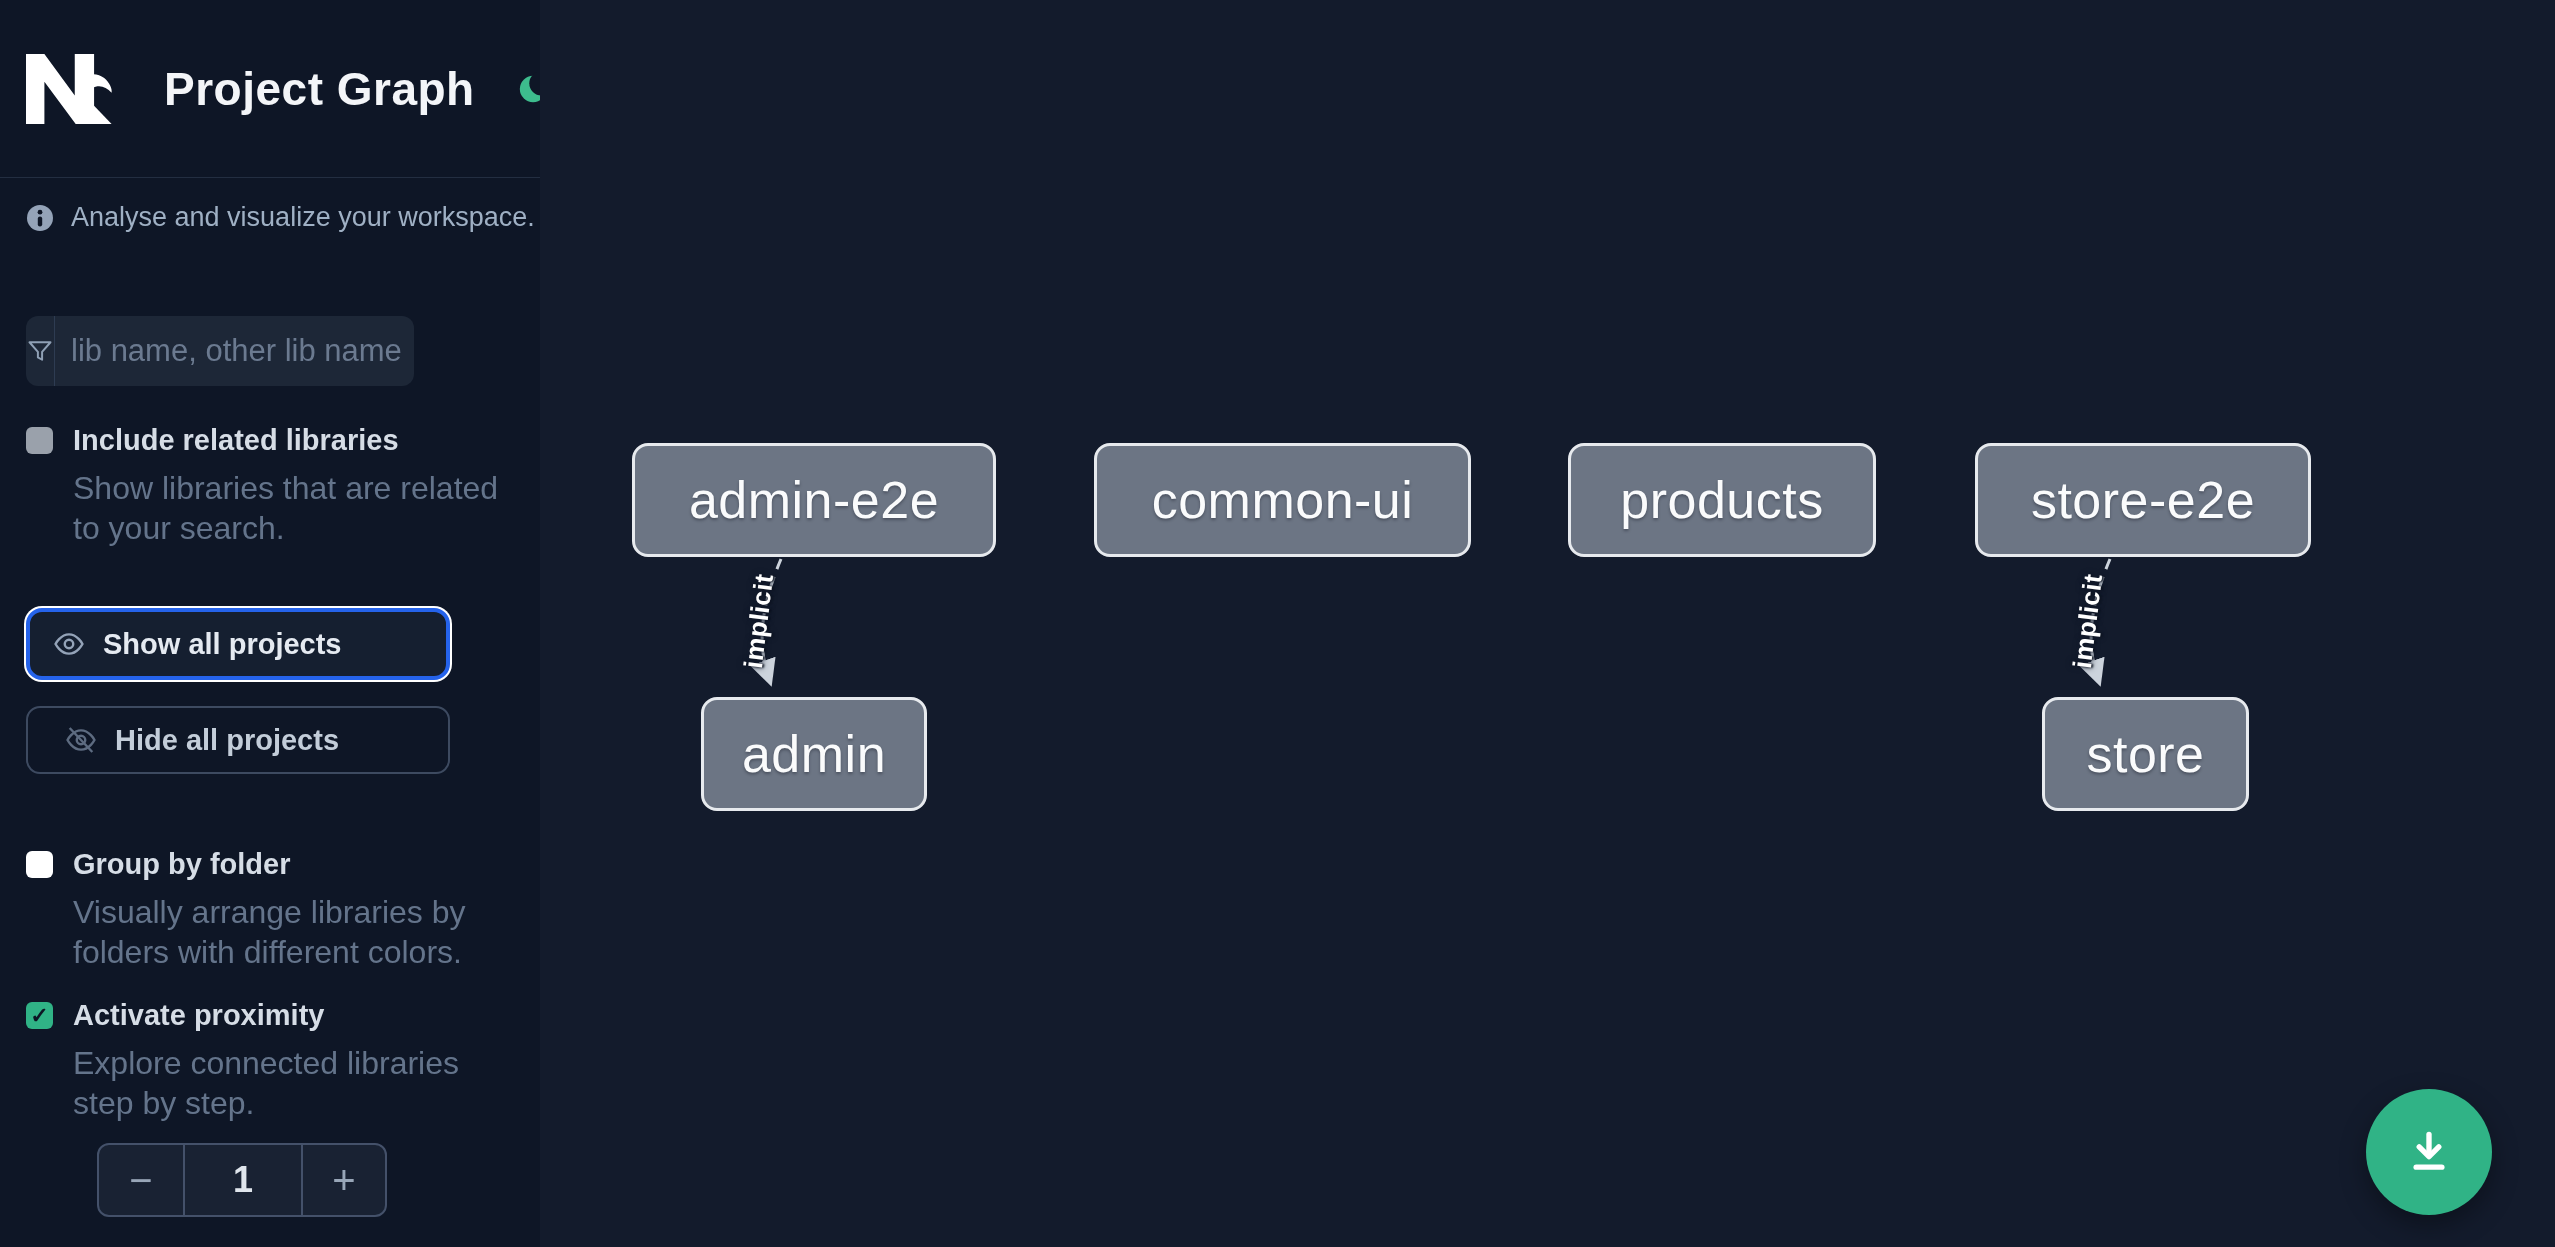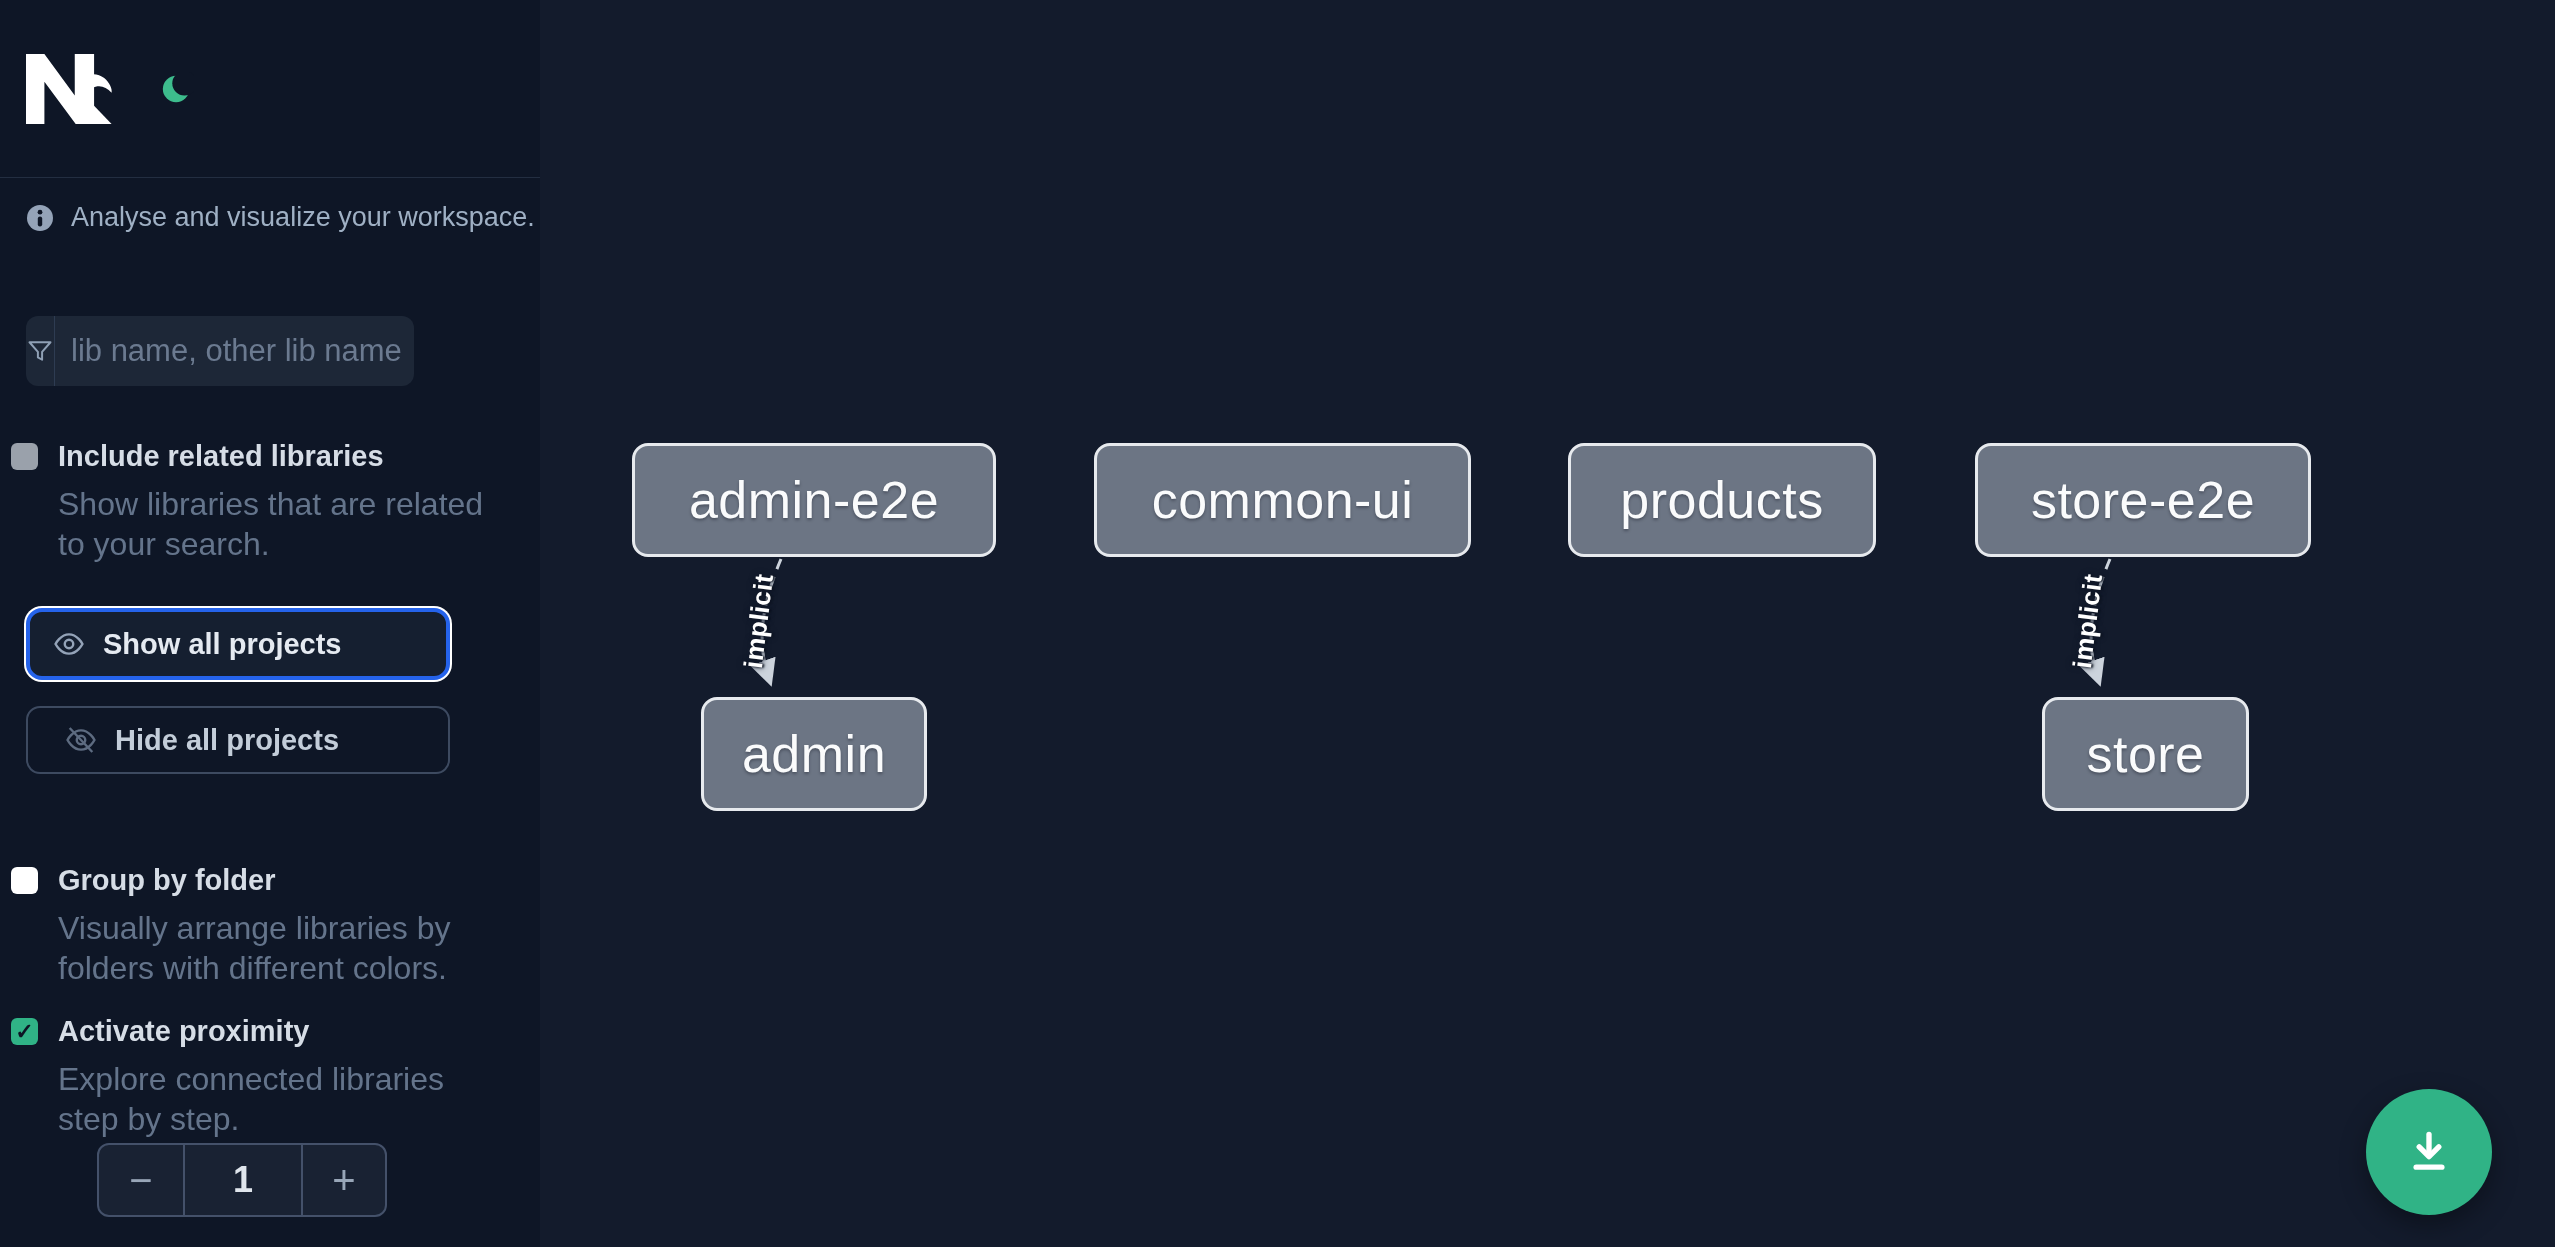--- a/index.html
+++ b/index.html
@@ -19,21 +19,21 @@
 
   .info-row{position:absolute;left:26px;top:202px;display:flex;align-items:center;gap:17px;text-align:center;}
   .info-row .txt{font-size:27px;color:#9fb0c4;}
 
   .filter{position:absolute;left:26px;top:316px;width:388px;height:70px;background:#1d2737;border-radius:12px;
           display:flex;align-items:stretch;overflow:hidden;}
   .filter .icon-cell{width:55px;display:flex;align-items:center;justify-content:center;border-right:1px solid #2e3c52;}
   .filter input{flex:1;background:transparent;border:none;outline:none;padding:0 16px;font-size:31px;color:#e2e8f0;}
   .filter input::placeholder{color:#6b7a90;}
 
-  .opt{position:absolute;left:11px;width:490px;display:flex;margin-top:16px;}
+  .opt{position:absolute;left:26px;width:490px;display:flex;}
   .opt .cb{width:27px;height:27px;border-radius:6px;flex:0 0 auto;margin-top:3px;position:relative;}
   .cb-gray{background:#9aa1ab;}
   .cb-white{background:#ffffff;}
   .cb.checked{background:var(--accent-green,#2eb483);}
   .cb.checked::after{content:"✓";position:absolute;inset:0;color:#0d1524;font-size:22px;font-weight:700;
                      display:flex;align-items:center;justify-content:center;}
   .opt .col{margin-left:20px;}
   .opt .lbl{font-size:29px;font-weight:600;color:#d6dde6;line-height:33px;}
   .opt .desc{margin-top:11px;font-size:32px;color:#64748b;line-height:40px;max-width:430px;}
 
@@ -71,20 +71,21 @@
 <div class="app">
 
   <aside class="sidebar">
 
     <div class="header">
       <svg class="logo" viewBox="0 0 100 80">
         <path fill="#ffffff" d="M0 2h20l33 45V2h21v76H54L20 32v46H0z"></path>
         <path fill="#ffffff" d="M55 36c6-12 20-16 30-8 6 5 9 12 8 16-6-7-14-9-21-5-6 3-9 8-10 12z"></path>
         <path fill="#ffffff" d="M68 52l25 26H73L58 62z"></path>
       </svg>
+      <h1 class="app-title">Project Graph</h1>
       <svg class="moon" viewBox="0 0 36 36">
         <circle cx="17" cy="18" r="14" fill="#3dbc8d"></circle>
         <circle cx="26" cy="12" r="13" fill="#0e1626"></circle>
       </svg>
     </div>
 
     <div class="info-row">
       <svg width="28" height="28" viewBox="0 0 28 28">
         <circle cx="14" cy="14" r="13" fill="#94a3b8"></circle>
         <circle cx="14" cy="8.2" r="2.4" fill="#0e1626"></circle>

